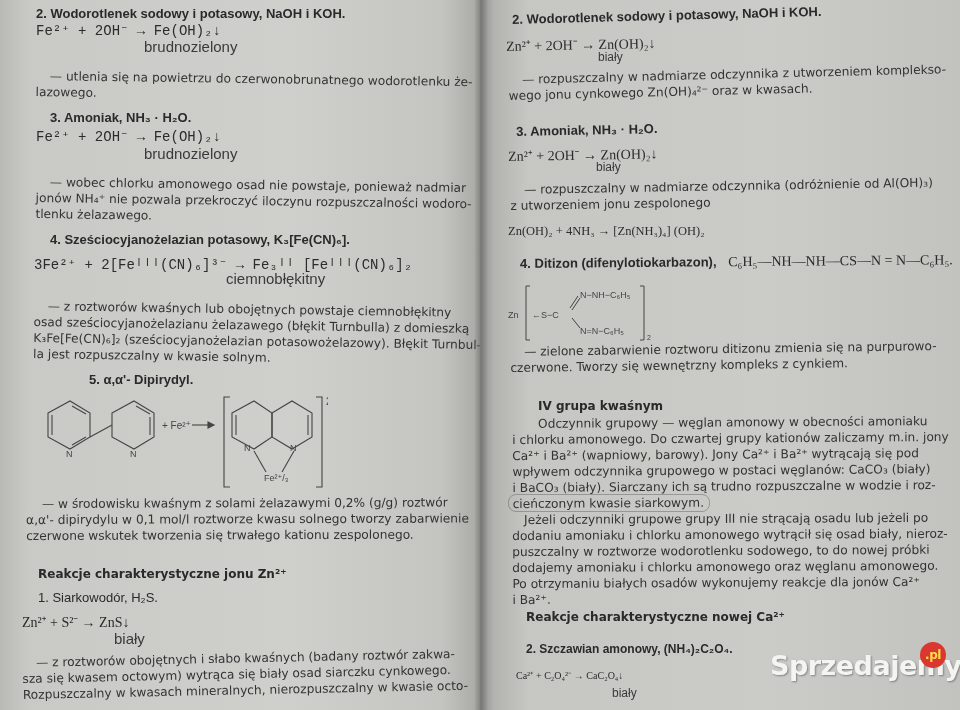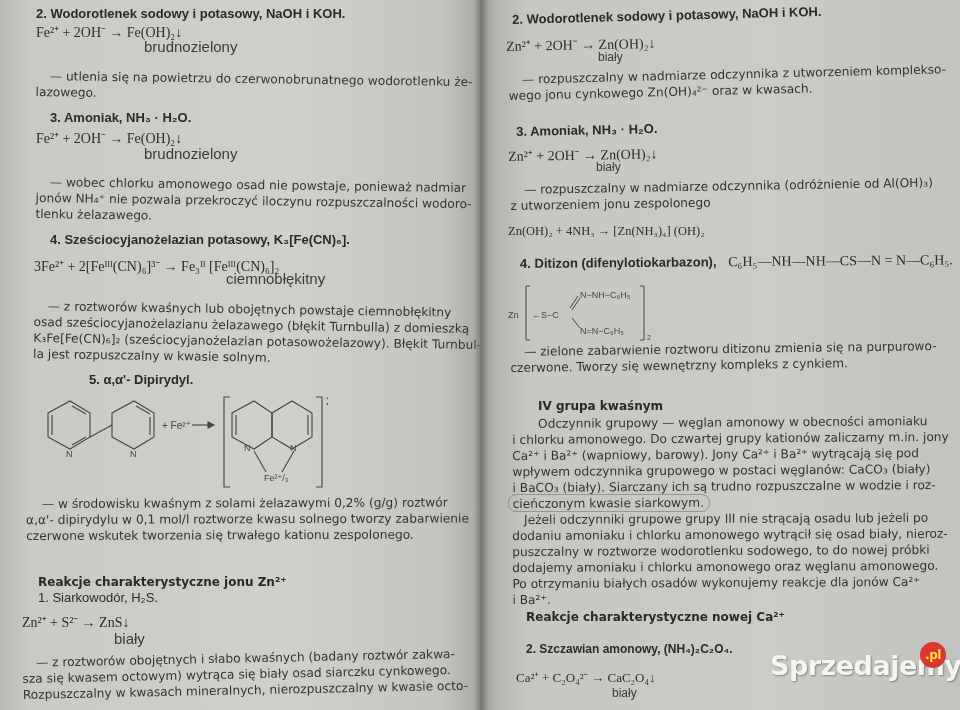--- a/index.html
+++ b/index.html
@@ -7,21 +7,21 @@
          font-family:"Liberation Serif","DejaVu Serif",serif; color:#2b2b2b; }
   .spread { position:absolute; left:0; top:0; width:960px; height:710px; display:flex; }
   .page { position:relative; height:710px; overflow:hidden; }
   .page.left { width:480px; background:linear-gradient(90deg,#b9b9b6 0%,#c9c9c6 6%,#cfcfcc 60%,#c4c4c1 92%,#a8a8a5 100%); }
   .page.right { width:480px; background:linear-gradient(90deg,#8f8f8c 0%,#b3b3b0 3%,#c6c6c3 10%,#cbcbc8 60%,#c2c2bf 100%); }
   .gutter { position:absolute; left:474px; top:0; width:14px; height:710px;
             background:linear-gradient(90deg,rgba(120,120,118,0.0),rgba(110,110,108,0.7),rgba(120,120,118,0)); }
   .abs { position:absolute; white-space:nowrap; }
   .h { font-family:"Liberation Sans","DejaVu Sans",sans-serif; font-weight:bold; font-size:13px; color:#2a2a2a; }
   .h .f { font-family:"Liberation Serif",serif; font-weight:normal; font-size:14px; }
-  .eq { font-family:Liberation Serif, serif; font-size:14px; color:#2c2c2c; }
+  .eq { font-family:Liberation Mono, monospace; font-size:14px; color:#2c2c2c; }
   .eq.serif { font-family:"Liberation Serif",serif; }
   .note { font-family:"Liberation Sans","DejaVu Sans",sans-serif; font-size:15px; color:#3a3a3a; }
   .p { font-family:"DejaVu Sans","Liberation Sans",sans-serif; font-size:12.2px; line-height:16px; color:#333; white-space:normal; }
   .p .line { display:block; white-space:nowrap; }
   .sect { font-family:"DejaVu Sans","Liberation Sans",sans-serif; font-weight:bold; font-size:12px; color:#2a2a2a; }
   .structure { position:absolute; }
   .structure svg text { font-family:"Liberation Sans","DejaVu Sans",sans-serif; fill:#444; }
   .watermark { position:absolute; left:770px; top:650px; font-family:"DejaVu Sans","Liberation Sans",sans-serif;
                font-weight:bold; font-size:27px; color:#f4f4f2; letter-spacing:-0.5px;
                text-shadow:1px 1px 2px rgba(0,0,0,0.35); }
@@ -102,21 +102,21 @@
         <text x="298" y="10" font-size="10">2+</text>
       </svg>
     </div>
 
     <div class="abs p" style="left:26px;top:496px;width:450px;transform:rotate(-0.2deg);transform-origin:left top;">
       <span class="line" style="padding-left:16px">— w środowisku kwaśnym z solami żelazawymi 0,2% (g/g) roztwór</span>
       <span class="line">α,α'- dipirydylu w 0,1 mol/l roztworze kwasu solnego tworzy zabarwienie</span>
       <span class="line">czerwone wskutek tworzenia się trwałego kationu zespolonego.</span>
     </div>
 
-    <div class="abs sect" style="left:38px;top:567px;margin-top:8px;">Reakcje charakterystyczne jonu Zn²⁺</div>
+    <div class="abs sect" style="left:38px;top:567px;">Reakcje charakterystyczne jonu Zn²⁺</div>
     <div class="abs h" style="left:38px;top:590px;font-weight:normal;">1. Siarkowodór, H₂S.</div>
     <div class="abs eq serif" style="left:22px;top:612px;">Zn²⁺ + S²⁻ → ZnS↓</div>
     <div class="abs note" style="left:114px;top:630px;">biały</div>
     <div class="abs p" style="left:22px;top:655px;width:455px;transform:rotate(-1.2deg);transform-origin:left top;">
       <span class="line" style="padding-left:14px">— z roztworów obojętnych i słabo kwaśnych (badany roztwór zakwa-</span>
       <span class="line">sza się kwasem octowym) wytrąca się biały osad siarczku cynkowego.</span>
       <span class="line">Rozpuszczalny w kwasach mineralnych, nierozpuszczalny w kwasie octo-</span>
     </div>
   </div>
 
@@ -179,21 +179,21 @@
       <span class="line" style="padding-left:12px">Jeżeli odczynniki grupowe grupy III nie strącają osadu lub jeżeli po</span>
       <span class="line">dodaniu amoniaku i chlorku amonowego wytrącił się osad biały, nieroz-</span>
       <span class="line">puszczalny w roztworze wodorotlenku sodowego, to do nowej próbki</span>
       <span class="line">dodajemy amoniaku i chlorku amonowego oraz węglanu amonowego.</span>
       <span class="line">Po otrzymaniu białych osadów wykonujemy reakcje dla jonów Ca²⁺</span>
       <span class="line">i Ba²⁺.</span>
     </div>
 
     <div class="abs sect" style="left:46px;top:610px;">Reakcje charakterystyczne nowej Ca²⁺</div>
     <div class="abs h" style="left:46px;top:642px;font-weight:bold;font-size:12px;">2. Szczawian amonowy, (NH₄)₂C₂O₄.</div>
-    <div class="abs eq serif" style="left:36px;top:668px;font-size:13px;">Ca²⁺ + C₂O₄²⁻ → CaC₂O₄↓</div>
+    <div class="abs eq serif" style="left:36px;top:668px;font-size:10px;">Ca²⁺ + C₂O₄²⁻ → CaC₂O₄↓</div>
     <div class="abs note" style="left:132px;top:686px;font-size:12px;">biały</div>
   </div>
   <div class="gutter"></div>
 </div>
 
 <div class="watermark">
   <span>Sprzedajemy</span>
   <span class="badge">.pl</span>
 </div>
 

